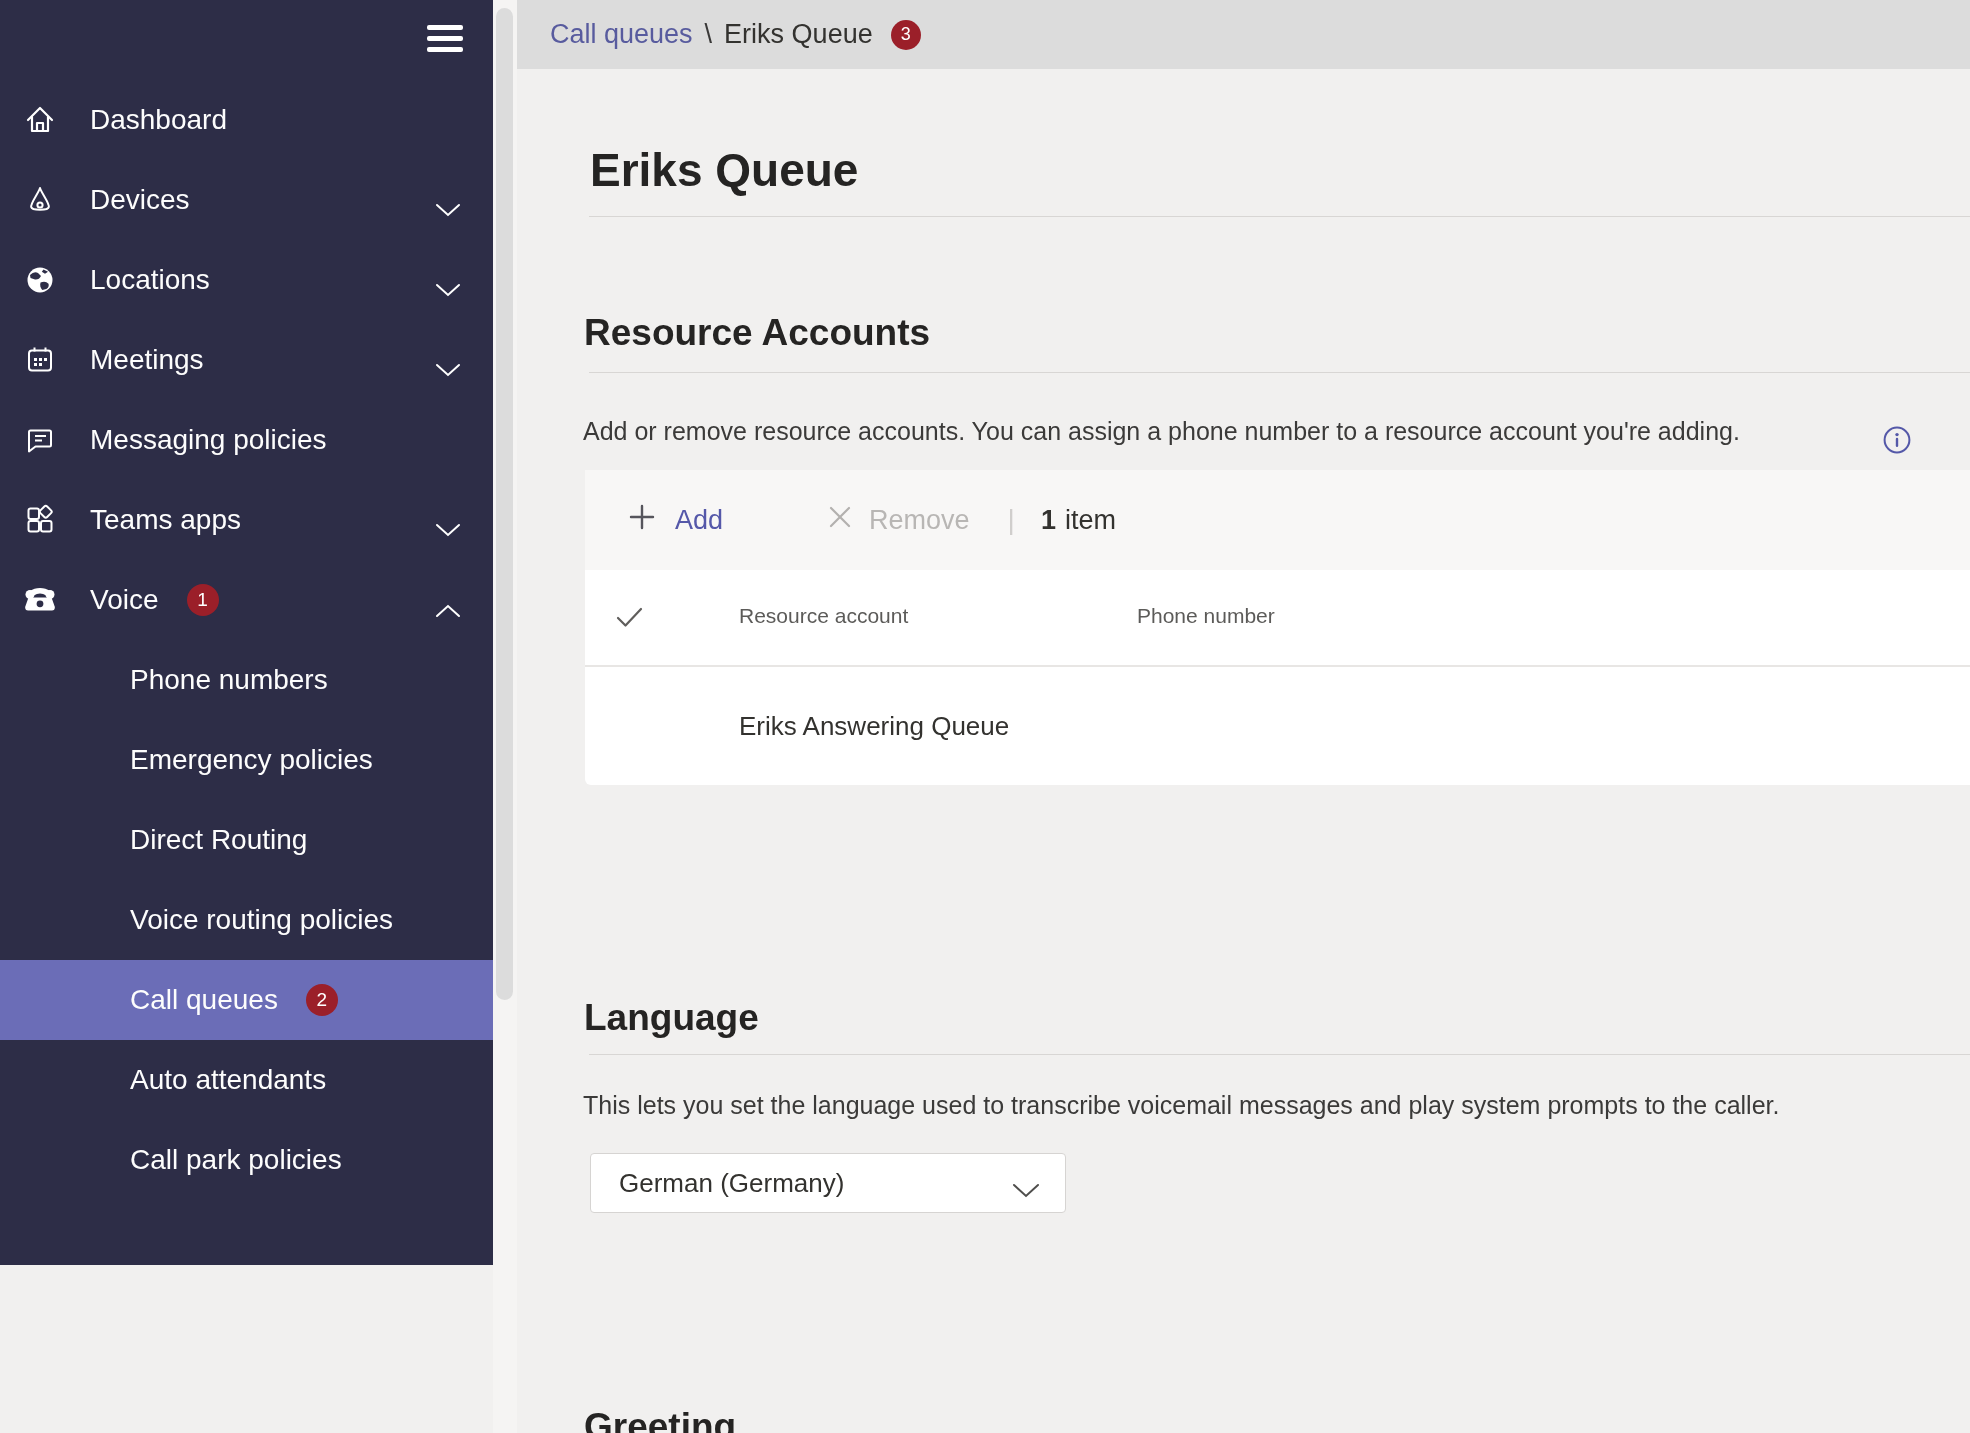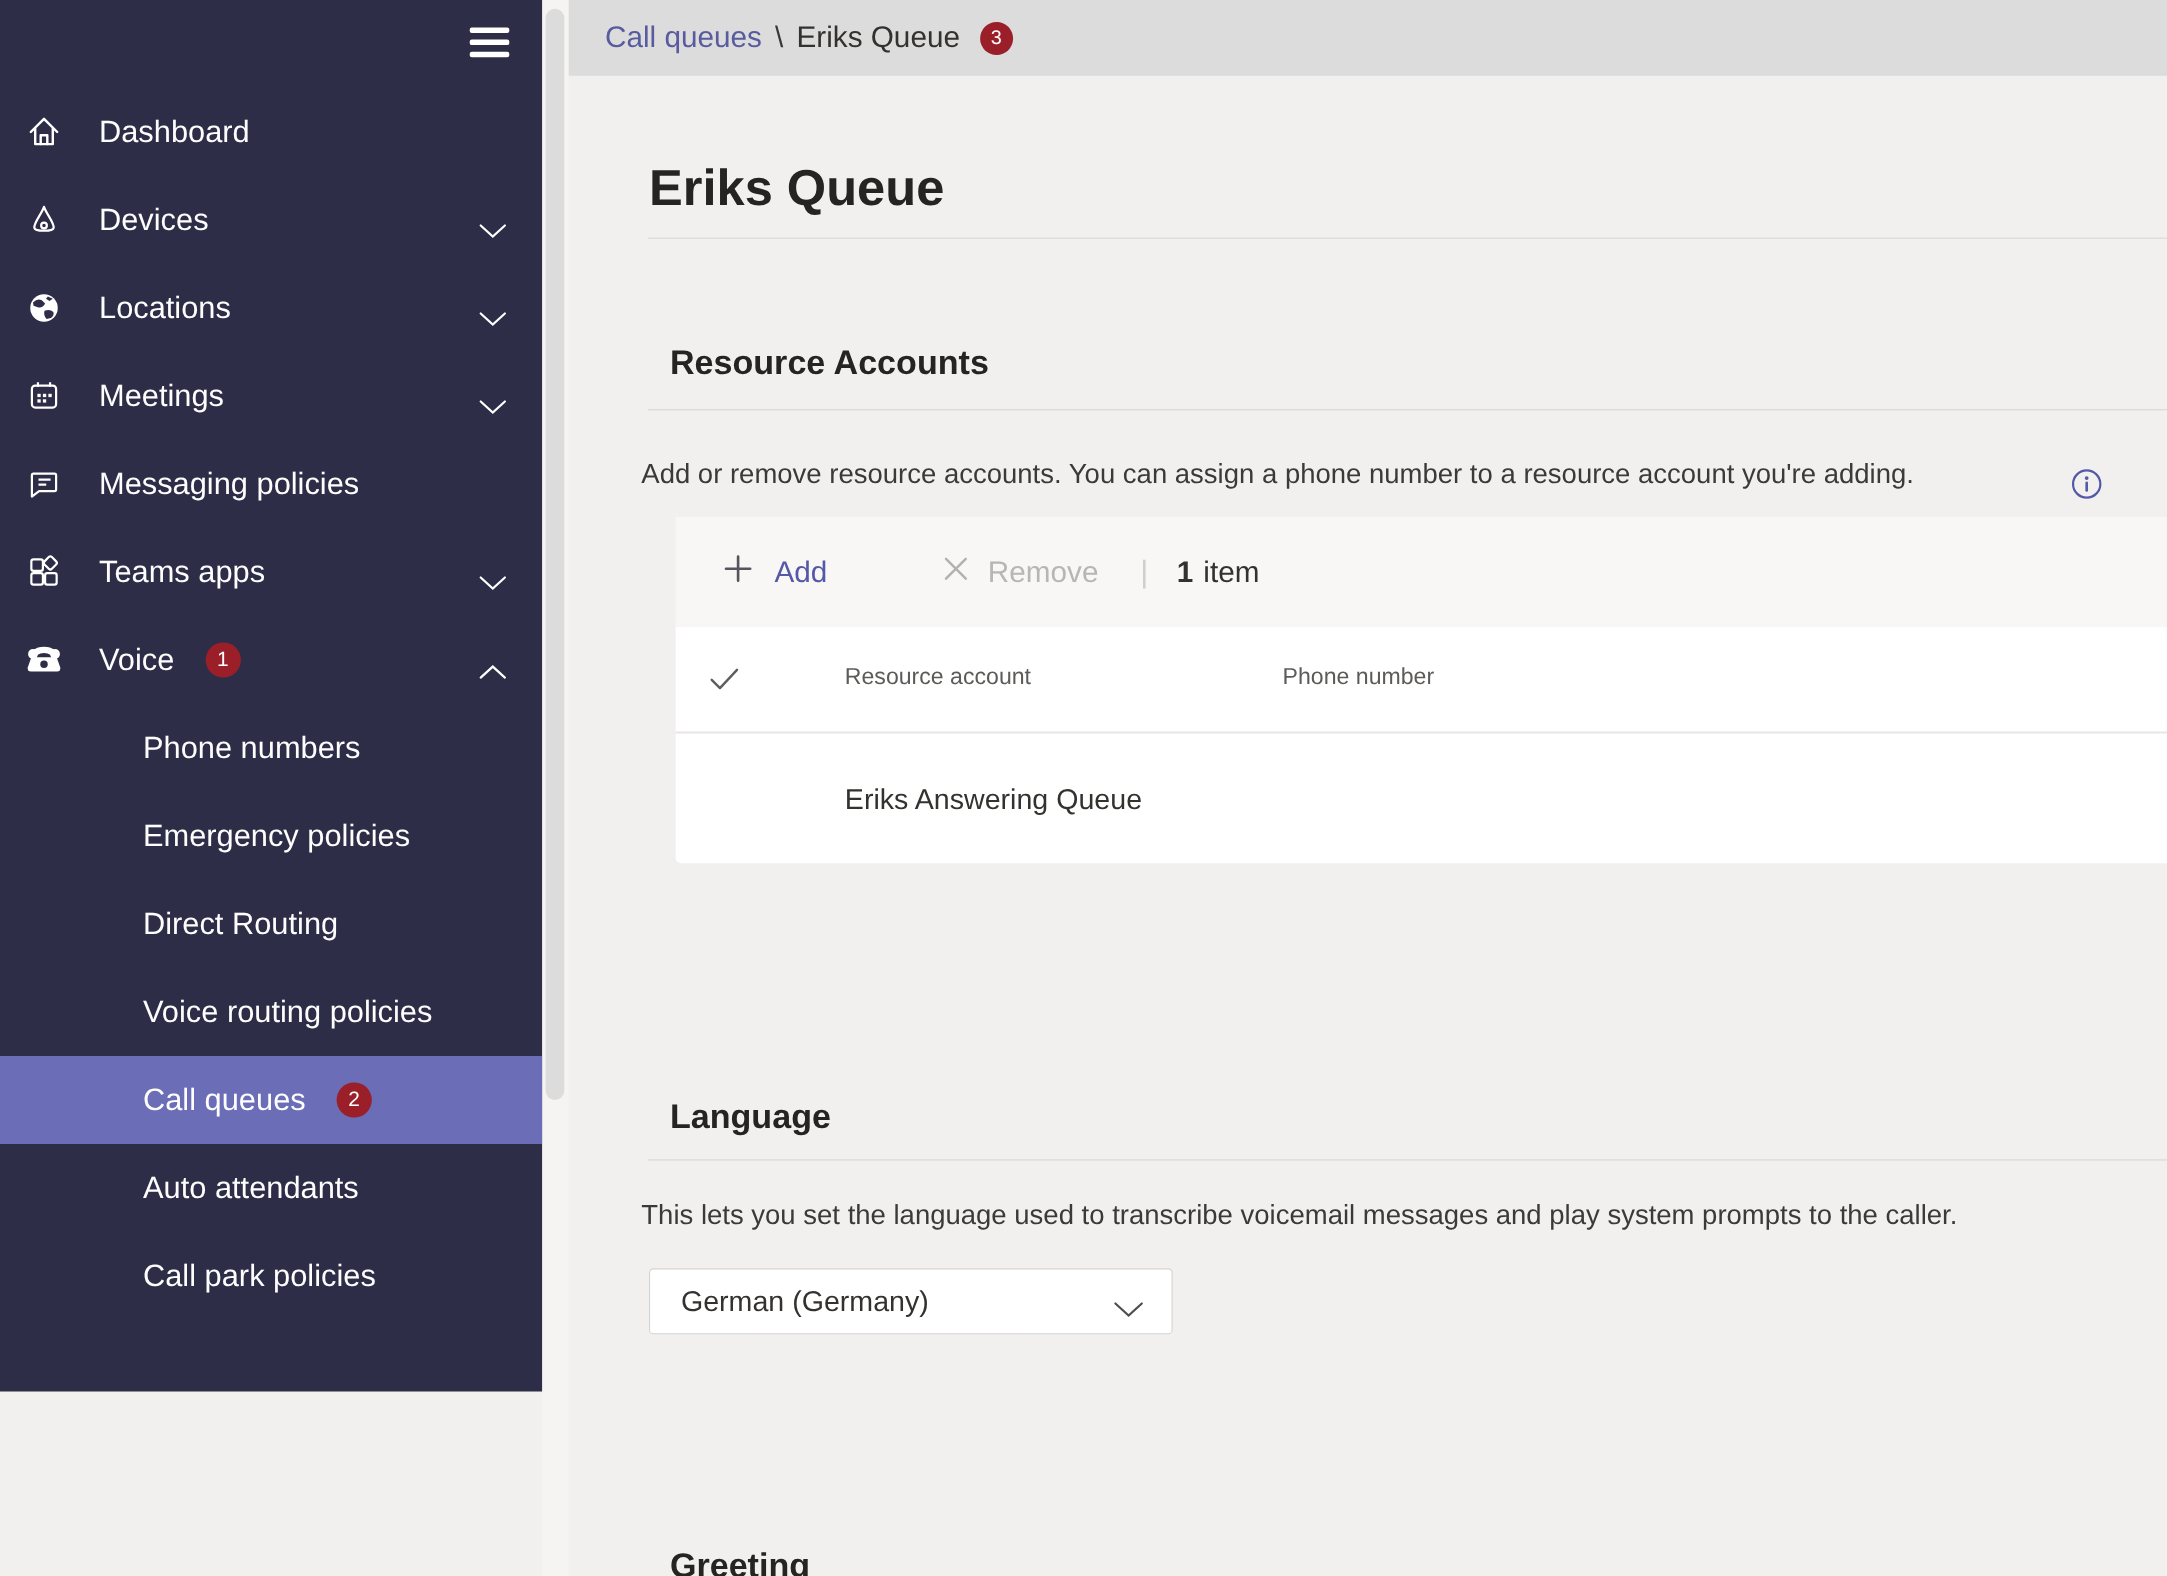--- a/index.html
+++ b/index.html
@@ -27,25 +27,25 @@
   .main{position:absolute;left:517px;top:0;width:1453px;height:1433px;}
   .breadcrumb-bar{height:69px;background:#dcdcdc;display:flex;align-items:center;padding-left:33px;font-size:27px;}
   .bc-link{color:#585b9e;cursor:pointer;}
   .bc-sep{color:#3a3938;margin:0 12px;}
   .bc-current{color:#33322f;}
   .bc-badge{width:30px;height:30px;font-size:18px;margin-left:18px;}
 
   .content{position:absolute;left:0;top:69px;right:0;bottom:0;background:#f1f0ef;}
   .h1{position:absolute;left:73px;top:74px;font-size:46px;font-weight:bold;color:#252423;}
   .divider{position:absolute;left:72px;right:0;height:1px;background:#d8d6d4;}
-  .h2{position:absolute;left:92px;font-size:31px;font-weight:bold;color:#252423;}
+  .h2{position:absolute;left:67px;font-size:37px;font-weight:bold;color:#252423;}
   .desc{position:absolute;left:66px;font-size:25px;color:#3b3a39;white-space:nowrap;}
   .info-icon{position:absolute;right:59px;top:357px;cursor:pointer;}
 
-  .card{position:absolute;left:68px;right:0;top:401px;border-bottom-left-radius:6px;overflow:hidden;margin-left:29px;}
+  .card{position:absolute;left:68px;right:0;top:401px;border-bottom-left-radius:6px;overflow:hidden;}
   .toolbar{height:100px;background:#f8f7f6;display:flex;align-items:center;padding-left:42px;font-size:27px;}
   .tb-btn{display:flex;align-items:center;cursor:pointer;}
   .tb-add-label{color:#5558a9;margin-left:18px;}
   .tb-remove-label{color:#b8b6b4;margin-left:16px;}
   .tb-x{margin-left:104px;}
   .tb-sep{color:#d0cecc;margin-left:38px;font-size:28px;}
   .tb-count{margin-left:26px;color:#33322f;}
   .tb-count b{font-weight:bold;}
   .tb-unit{color:#33322f;margin-left:9px;}
   .thead{position:relative;height:95px;background:#fff;border-bottom:2px solid #e8e6e4;font-size:21px;color:#5c5b59;}

